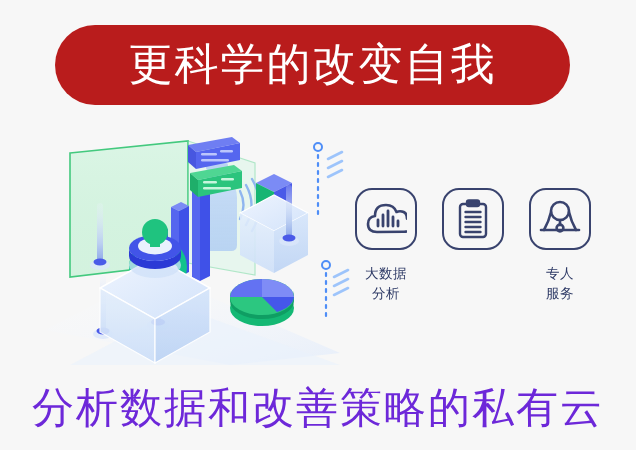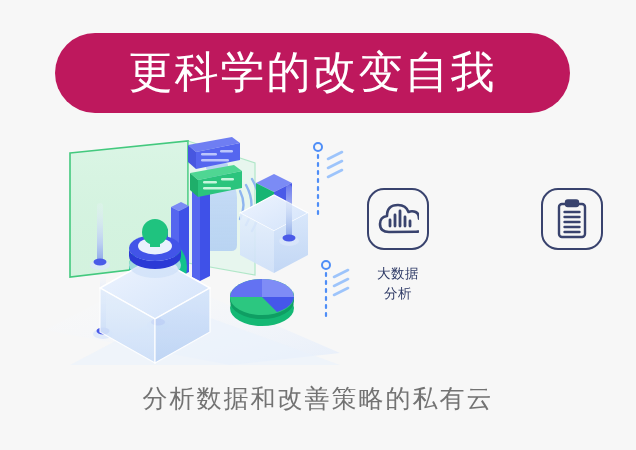--- a/index.html
+++ b/index.html
@@ -10,55 +10,54 @@
     font-family:"Liberation Sans","DejaVu Sans",sans-serif;
     overflow:hidden;
     position:relative;
   }
   .stage{position:relative;width:636px;height:450px;}
 
   
   .title-pill{
     position:absolute;left:55px;top:25px;
     width:515px;height:80px;
-    background:#be185d;
+    background:#b91c1c;
     border-radius:40px;
     display:flex;align-items:center;justify-content:center;
     box-sizing:border-box;
-    margin-top:8px;
   }
   .title-text{
     color:#ffffff;
     font-size:44px;
     letter-spacing:2px;
     line-height:1;
     font-weight:500;
     white-space:nowrap;
     margin-top:-2px;
   }
 
   
   .tagline{
     position:absolute;left:0;top:385px;width:636px;
     text-align:center;
-    color:#737373;
-    font-size:25px;
+    color:#6d28d9;
+    font-size:42px;
     letter-spacing:2px;
     line-height:1.1;
     font-weight:500;
     white-space:nowrap;
   }
 
   
   .illus{position:absolute;left:40px;top:125px;width:310px;height:245px;}
   .illus svg{display:block;}
 
   
   .features{
-    position:absolute;left:362px;top:188px;
+    position:absolute;left:350px;top:188px;
     width:246px;height:150px;
     display:flex;justify-content:space-between;
   }
   .feature{width:72px;display:flex;flex-direction:column;align-items:center;}
   .feat-icon{
     width:62px;height:62px;
     border:2.5px solid #39436e;
     border-radius:17px;
     box-sizing:border-box;
     display:flex;align-items:center;justify-content:center;
@@ -296,18 +295,34 @@
             <line x1="9.5" y1="13" x2="24.5" y2="13"></line>
             <line x1="9.5" y1="18" x2="24.5" y2="18"></line>
             <line x1="9.5" y1="23" x2="24.5" y2="23"></line>
             <line x1="9.5" y1="28" x2="24.5" y2="28"></line>
             <line x1="9.5" y1="33" x2="24.5" y2="33"></line>
           </g>
         </svg>
       </div>
     </div>
 
+    <div class="feature">
+      <div class="feat-icon">
+        <svg width="44" height="38" viewBox="0 0 44 38" fill="none" stroke="#39436e" stroke-width="2.6" stroke-linecap="round" stroke-linejoin="round">
+          <circle cx="22" cy="11" r="9"></circle>
+          <path d="M13,12 q-2,9 -7,18"></path>
+          <path d="M31,12 q2,9 7,18"></path>
+          <path d="M22,20 v5"></path>
+          <circle cx="22" cy="28" r="3.4"></circle>
+          <line x1="3" y1="30" x2="41" y2="30"></line>
+        </svg>
+      </div>
+      <div class="feat-label">
+        <div>专人</div>
+        <div>服务</div>
+      </div>
+    </div>
 
   </div>
 
   <div class="tagline">分析数据和改善策略的私有云</div>
 
 </div>
 
 </body></html>

